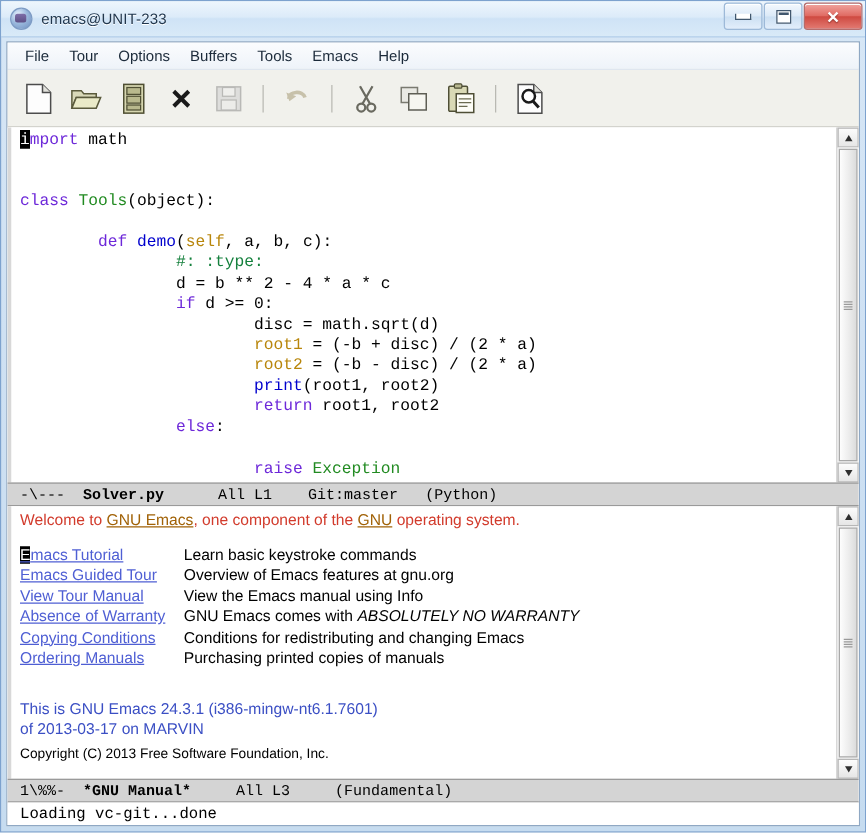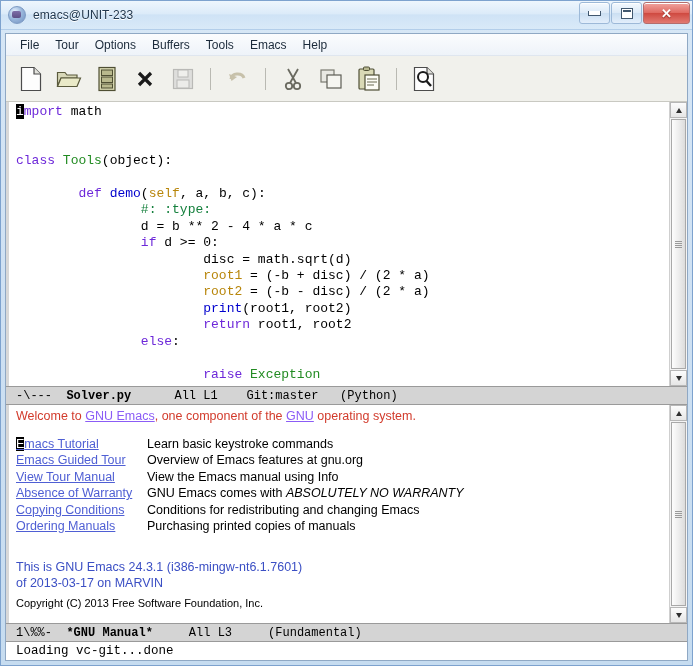--- a/index.html
+++ b/index.html
@@ -105,21 +105,21 @@
     font-family:"Liberation Mono","DejaVu Sans Mono",monospace;font-size:12px;color:#000;
     white-space:pre;padding-left:10px;overflow:hidden;
   }
   .modeline b{font-weight:bold;}
 
   
   .welcome{
     font-family:"Liberation Sans",sans-serif;font-size:12.5px;line-height:16.5px;color:#000;
   }
   .w-red{color:#d23b2c;}
-  .w-link{color:#8b5cf6;text-decoration:underline;}
+  .w-link{color:#a16207;text-decoration:underline;}
   .mono{font-family:"Liberation Mono","DejaVu Sans Mono",monospace;font-size:12px;}
   .tbl{display:grid;grid-template-columns:131px 1fr;row-gap:0;}
   .tbl .c1{color:#4f5fd4;text-decoration:underline;white-space:nowrap;}
   .tbl .c2{color:#000;white-space:nowrap;}
   .ital{font-style:italic;}
   .copyright{font-size:11px;color:#000;}
   .vers{color:#3b4fc4;font-size:12.5px;}
 
   
   .echo{

